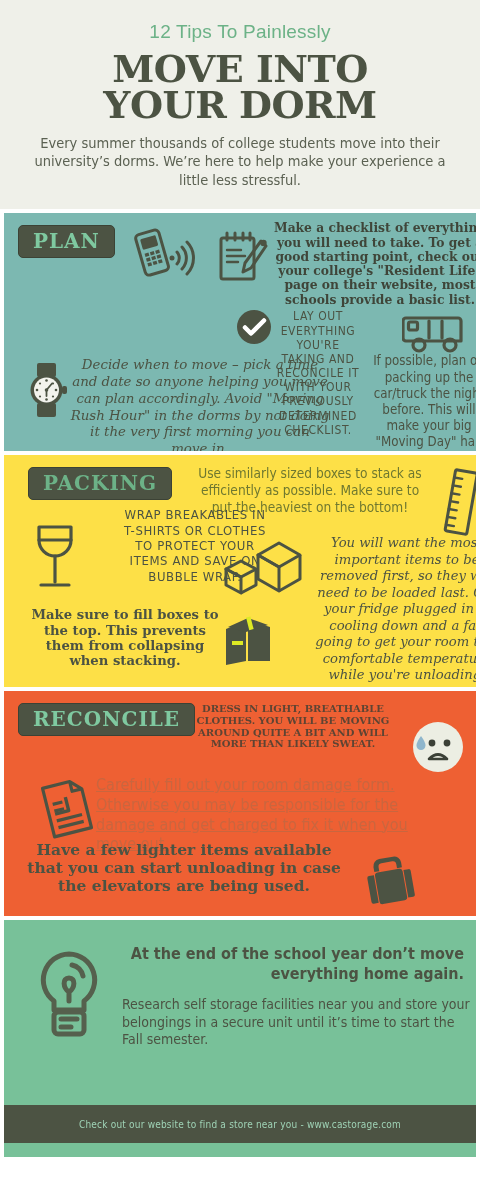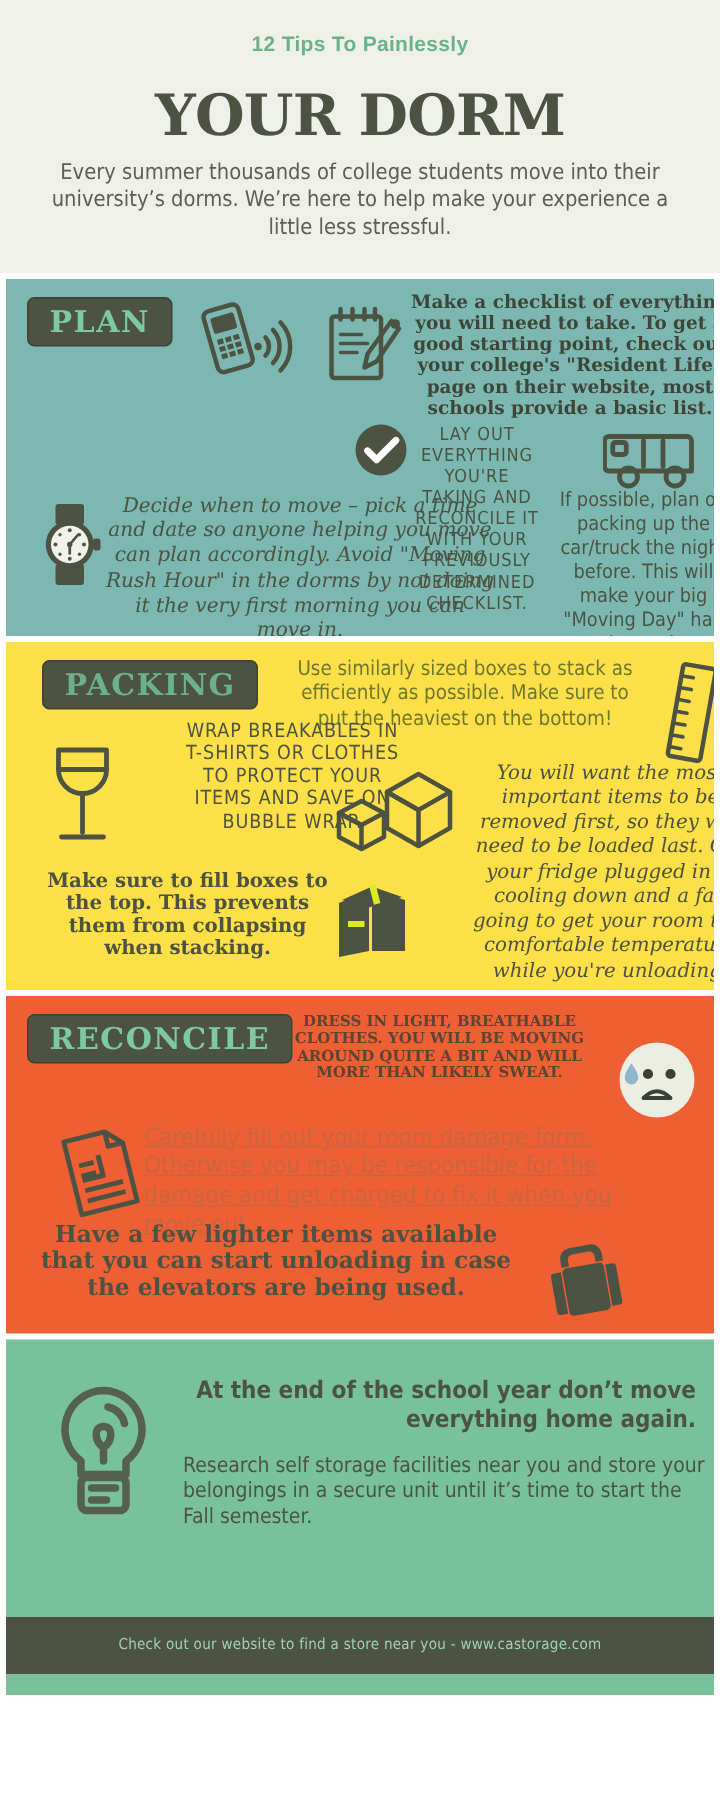--- a/index.html
+++ b/index.html
@@ -18,25 +18,25 @@
   }
 
   
   .header {
     background: #eff0e9;
     padding: 22px 24px 20px 24px;
     text-align: center;
   }
   .eyebrow {
     color: #6cb287;
-    font-size: 14px;
-    font-weight: bold;
+    font-size: 19px;
+    font-weight: normal;
     letter-spacing: 0.2px;
     line-height: 1.1;
-    margin-bottom: 22px;
+    margin-bottom: 8px;
   }
   .main-title {
     color: #4c5343;
     font-family: "DejaVu Serif", serif;
     font-weight: bold;
     font-size: 38px;
     line-height: 0.96;
     letter-spacing: -0.5px;
     text-transform: uppercase;
     margin-bottom: 10px;
@@ -218,20 +218,21 @@
   svg { display: block; }
 </style>
 </head>
 <body>
 
 <div class="infographic">
 
   <div class="header">
     <div class="eyebrow">12 Tips To Painlessly</div>
     <div class="main-title">
+      <div>MOVE INTO</div>
       <div>YOUR DORM</div>
     </div>
     <div class="intro">Every summer thousands of college students move into their university’s dorms. We’re here to help make your experience a little less stressful.</div>
   </div>
 
   <div class="section plan">
     <div class="plan-grid">
       <div class="badge">PLAN</div>
 
       <span class="icon-phone">

